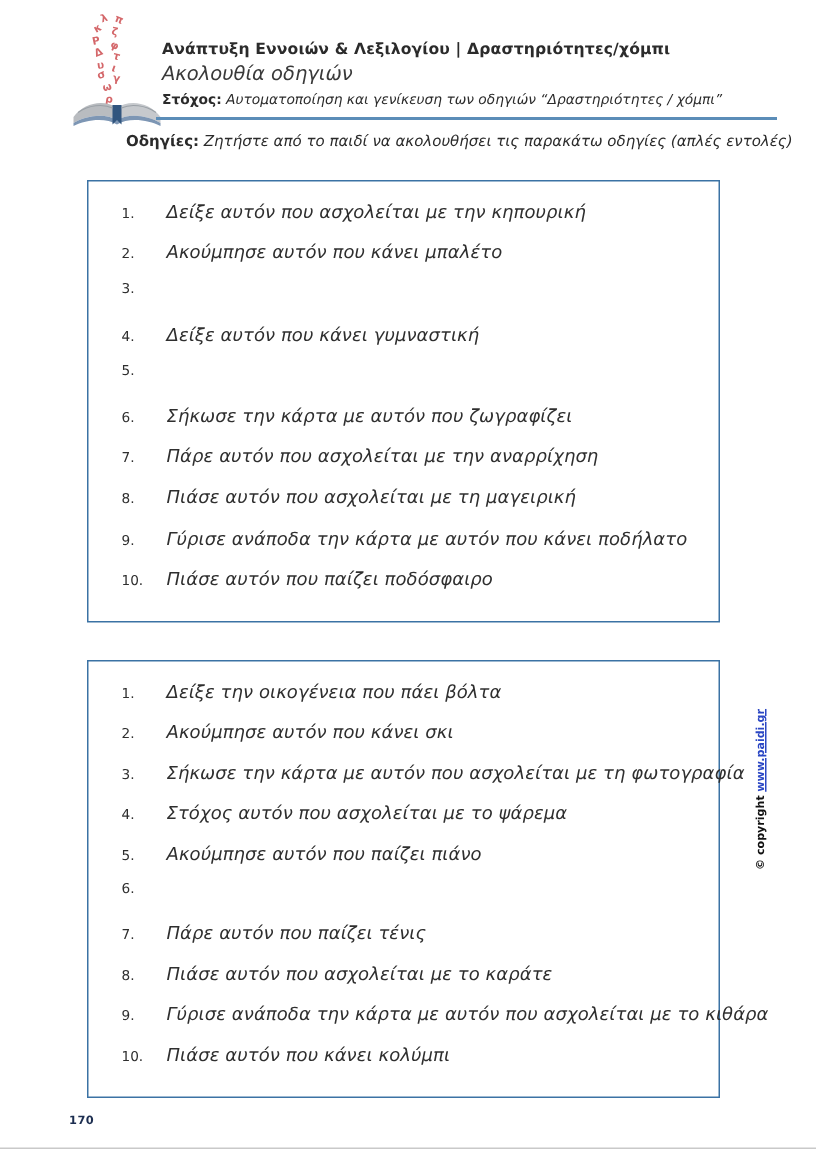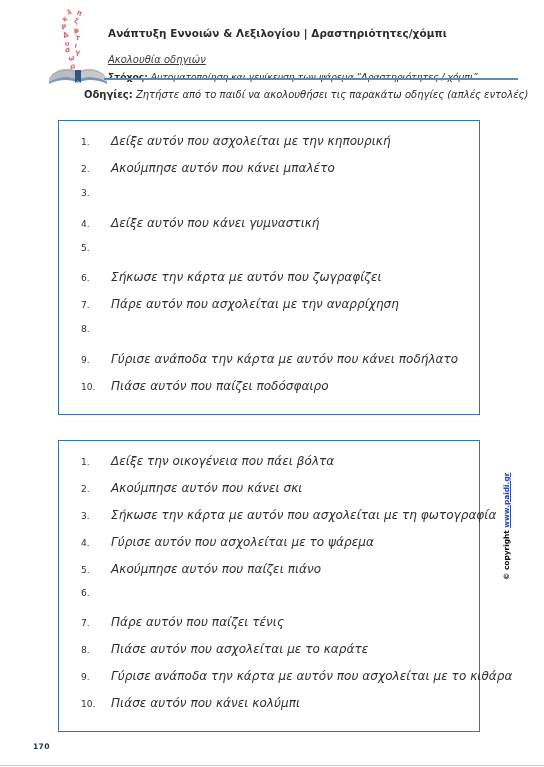--- a/index.html
+++ b/index.html
@@ -47,27 +47,26 @@
   }
   .h-title {
     font-size: 10.4px;
     font-weight: bold;
     color: #2b2b2b;
     letter-spacing: 0.1px;
     line-height: 13px;
     white-space: nowrap;
   }
   .h-sub {
-    font-size: 10px;
+    font-size: 13px;
     font-style: italic;
     color: #3a3a3a;
     line-height: 15px;
-    margin-top: 12px;
-    white-space: nowrap;
-    text-decoration: underline;
+    margin-top: 2px;
+    white-space: nowrap;
   }
   .h-goal {
     font-size: 9.2px;
     color: #2b2b2b;
     line-height: 14px;
     margin-top: 3px;
     white-space: nowrap;
   }
   .h-goal .lbl {
     font-weight: bold;
@@ -173,21 +172,21 @@
   }
   .copyright .url {
     color: #2b47c4;
     text-decoration: underline;
     font-weight: bold;
   }
 
   
   .page-number {
     position: absolute;
-    left: 33px;
+    left: 46px;
     top: 742px;
     font-size: 7.6px;
     font-weight: bold;
     color: #1c2e50;
     letter-spacing: 0.3px;
   }
   .footer-rule {
     position: absolute;
     left: 0;
     top: 765px;
@@ -232,21 +231,21 @@
           <path d="M58 69 C51 64 41 63 35 66" stroke="#9aa0a6" stroke-width="0.7" fill="none"></path>
         </g>
       </svg>
     </div>
 
     <div class="header-text">
       <div class="h-title">Ανάπτυξη Εννοιών &amp; Λεξιλογίου | Δραστηριότητες/χόμπι</div>
       <div class="h-sub">Ακολουθία οδηγιών</div>
       <div class="h-goal">
         <span class="lbl">Στόχος:</span>
-        <span class="val">Αυτοματοποίηση και γενίκευση  των ψάρεμα “Δραστηριότητες / χόμπι”</span>
+        <span class="val">Αυτοματοποίηση και γενίκευση  των οδηγιών “Δραστηριότητες / χόμπι”</span>
       </div>
     </div>
 
     <div class="header-rule"></div>
   </div>
 
   <div class="instructions">
     <span class="lbl">Οδηγίες:</span>
     <span class="val">Ζητήστε από το παιδί να ακολουθήσει τις παρακάτω οδηγίες (απλές εντολές)</span>
   </div>
@@ -274,20 +273,21 @@
       <li class="task-item">
         <span class="task-num">6.</span>
         <span class="task-text">Σήκωσε την κάρτα με αυτόν που ζωγραφίζει</span>
       </li>
       <li class="task-item">
         <span class="task-num">7.</span>
         <span class="task-text">Πάρε αυτόν που ασχολείται με την αναρρίχηση</span>
       </li>
       <li class="task-item">
         <span class="task-num">8.</span>
+        <span class="task-text">Πιάσε αυτόν που ασχολείται με τη μαγειρική</span>
       </li>
       <li class="task-item">
         <span class="task-num">9.</span>
         <span class="task-text">Γύρισε ανάποδα την κάρτα με  αυτόν που κάνει ποδήλατο</span>
       </li>
       <li class="task-item">
         <span class="task-num">10.</span>
         <span class="task-text">Πιάσε αυτόν που παίζει ποδόσφαιρο</span>
       </li>
     </ol>
@@ -302,21 +302,21 @@
       <li class="task-item">
         <span class="task-num">2.</span>
         <span class="task-text">Ακούμπησε αυτόν που κάνει σκι</span>
       </li>
       <li class="task-item">
         <span class="task-num">3.</span>
         <span class="task-text">Σήκωσε την κάρτα με αυτόν που ασχολείται με τη φωτογραφία</span>
       </li>
       <li class="task-item">
         <span class="task-num">4.</span>
-        <span class="task-text">Γύρισε αυτόν που ασχολείται με το ψάρεμα</span>
+        <span class="task-text">Στόχος αυτόν που ασχολείται με το ψάρεμα</span>
       </li>
       <li class="task-item">
         <span class="task-num">5.</span>
         <span class="task-text">Ακούμπησε αυτόν που παίζει πιάνο</span>
       </li>
       <li class="task-item">
         <span class="task-num">6.</span>
       </li>
       <li class="task-item">
         <span class="task-num">7.</span>

